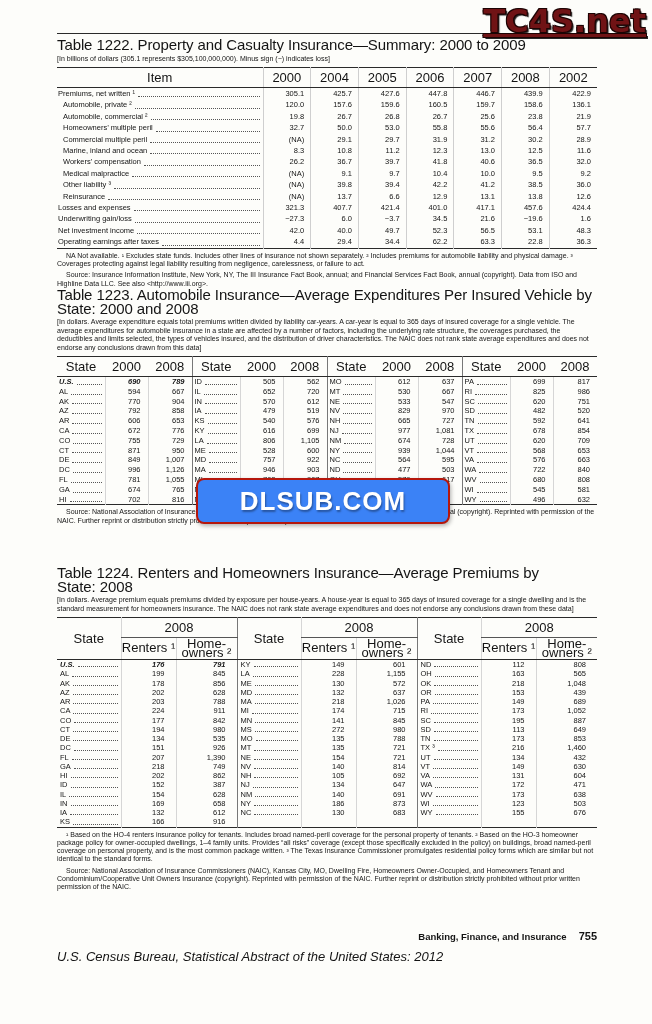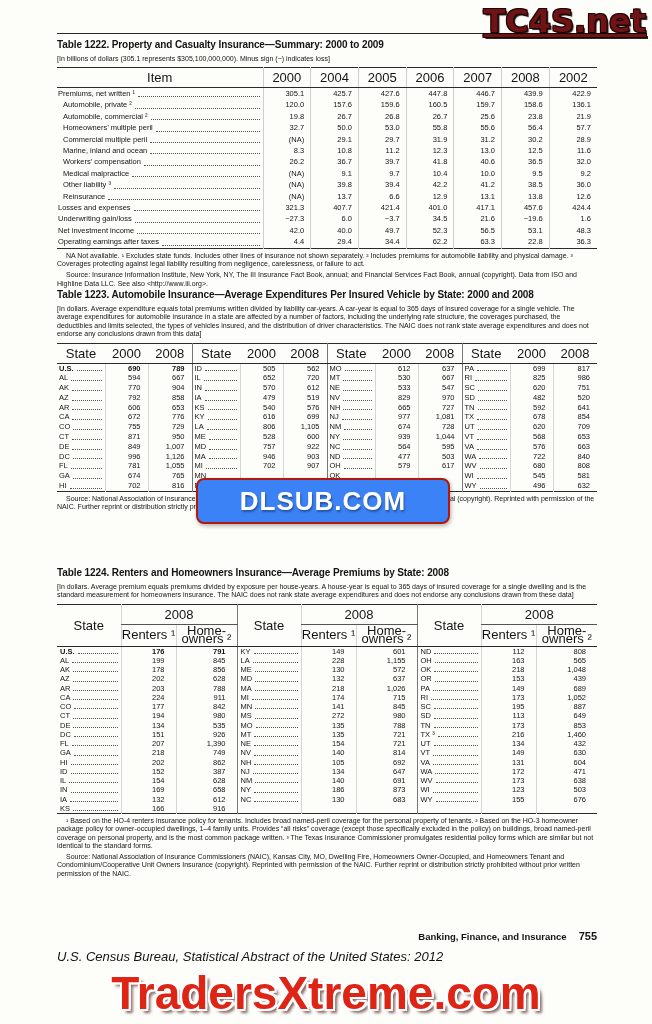--- a/index.html
+++ b/index.html
@@ -5,32 +5,32 @@
   html,body { margin:0; padding:0; background:#9a9a9a; }
   .page { position:relative; width:652px; height:1024px; margin:0 auto; background:#fdfdfa;
           font-family:"Liberation Sans", sans-serif; color:#141414; overflow:hidden; }
 
   
   .sec { position:absolute; left:57px; width:540px; }
   #sec1222 { top:33px; border-top:1px solid #2a2a2a; padding-top:4px; }
   #sec1223 { top:288px; }
   #sec1224 { top:566px; }
 
-  .ttitle { font-size:10px; font-weight:bold; line-height:13.5px; letter-spacing:-0.1px; margin-bottom:3px; }
+  .ttitle { font-size:15px; font-weight:normal; line-height:13.5px; letter-spacing:-0.1px; margin-bottom:3px; }
   #sec1224 .ttitle { max-width:486px; }
   .headnote { font-size:7px; line-height:8.5px; margin-bottom:4px; }
   .note { font-size:7px; line-height:8.3px; margin-top:3px; text-indent:9px; }
 
   
   table.t { width:540px; border-collapse:collapse; table-layout:fixed;
             border-top:1px solid #2a2a2a; border-bottom:1px solid #2a2a2a; }
   .t th { font-weight:normal; font-size:13px; padding:2px 1px; border-bottom:1px solid #2a2a2a; text-align:center; }
   .t td { font-size:7.5px; padding:0; }
   .t td.num { text-align:right; }
-  .b { font-weight:bold; }
+  .b { font-weight:bold;font-style:italic; }
 
   .cf { display:flex; align-items:flex-end; overflow:hidden; }
   .lb { white-space:nowrap; }
   .leader { flex:1; border-bottom:1px dotted #555; margin:0 3px 2px 3px; min-width:4px; }
 
   #t1222 td { line-height:11.4px; }
   #t1222 td.item .cf { padding-left:1px;justify-content:flex-end; }
   #t1222 td.item.ind .cf { padding-left:6px; }
   #t1222 td.num { padding-right:6px; border-left:1px solid #cfcfcf; }
   #t1222 th.yh { border-left:1px solid #cfcfcf; }
@@ -1302,15 +1302,14 @@
     <div class="note">Source: National Association of Insurance Commissioners (NAIC), Kansas City, MO, Dwelling Fire, Homeowners Owner-Occupied, and Homeowners Tenant and Condominium/Cooperative Unit Owners Insurance (copyright). Reprinted with permission of the NAIC. Further reprint or distribution strictly prohibited without prior written permission of the NAIC.</div>
   </div>
 
   <div id="footer-chapter">
     <span>Banking, Finance, and Insurance</span><span id="footer-page">755</span>
   </div>
   <div id="footer-src">U.S. Census Bureau, Statistical Abstract of the United States: 2012</div>
 
   <div id="wm-top">TC4S.net</div>
   <div id="wm-mid">DLSUB.COM</div>
-  <div id="wm-bottom">TradersXtreme.com</div>
 
 </div>
 
 </body></html>

